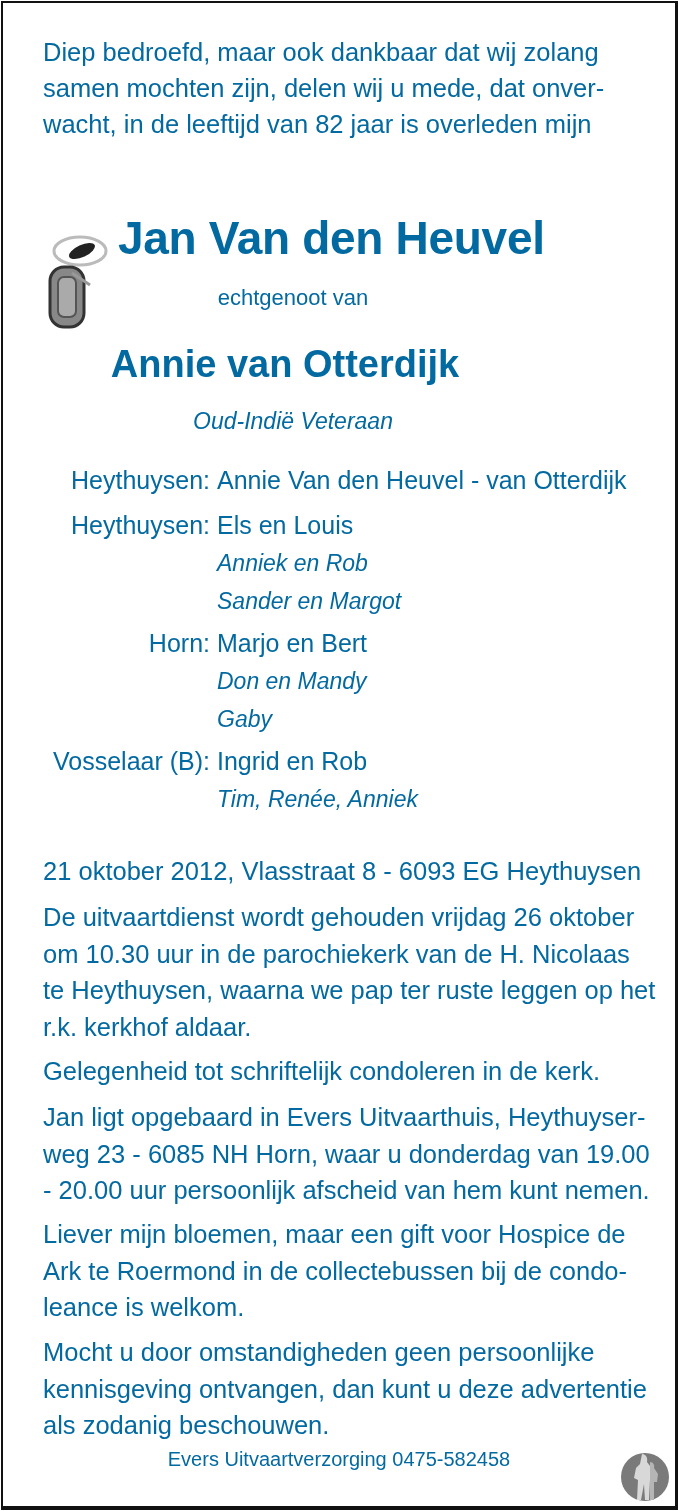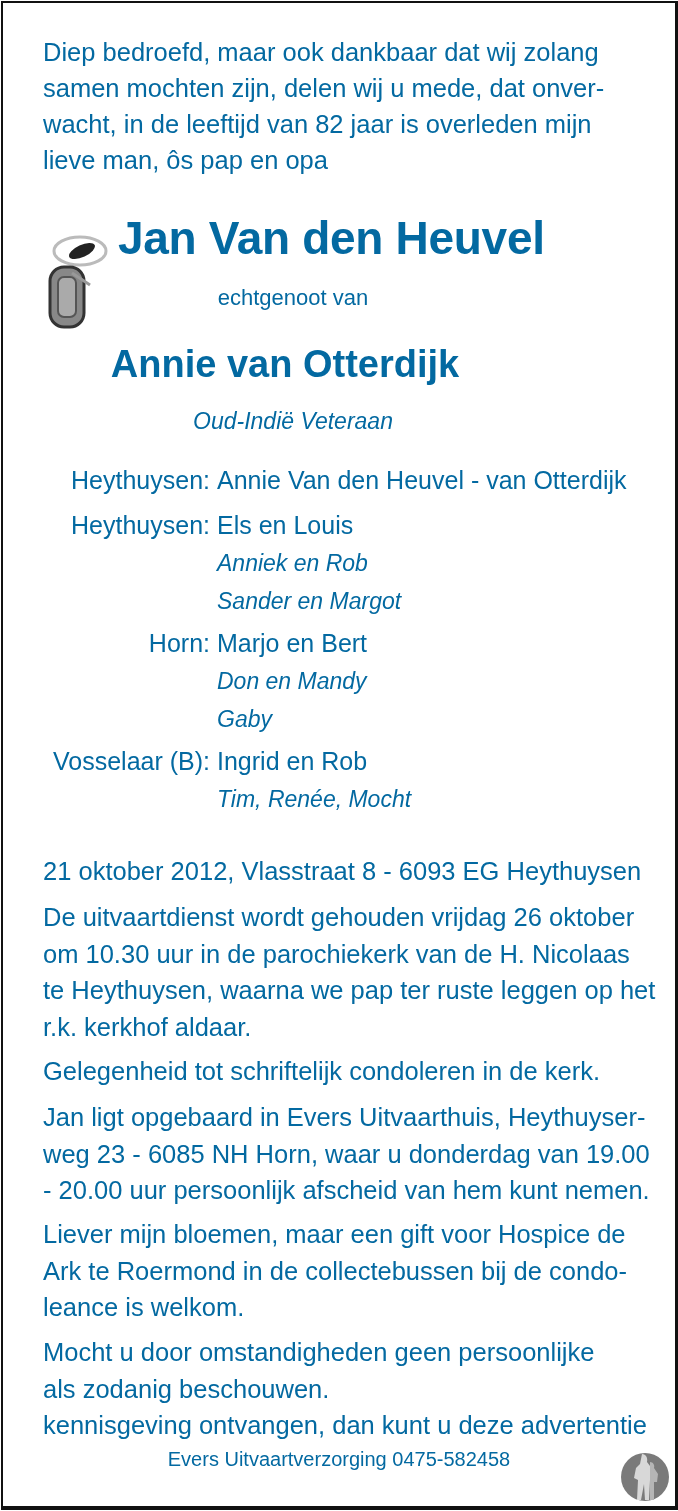--- a/index.html
+++ b/index.html
@@ -27,21 +27,20 @@
   </style>
 </head>
 <body>
 
 <div class="frame">
 
   <div class="abs intro">
     <div class="body-line">Diep bedroefd, maar ook dankbaar dat wij zolang</div>
     <div class="body-line">samen mochten zijn, delen wij u mede, dat onver-</div>
     <div class="body-line">wacht, in de leeftijd van 82 jaar is overleden mijn</div>
-    <div class="body-line">lieve man, ôs pap en opa</div>
   </div>
 
   <svg class="photo" viewBox="0 0 66 104">
     <ellipse cx="36" cy="22" rx="26" ry="14" fill="none" stroke="#bbb" stroke-width="3"></ellipse>
     <ellipse cx="38" cy="22" rx="14" ry="6" fill="#222" transform="rotate(-25 38 22)"></ellipse>
     <rect x="6" y="38" width="34" height="60" rx="14" fill="#888" stroke="#333" stroke-width="3"></rect>
     <rect x="14" y="48" width="18" height="40" rx="6" fill="#aaa" stroke="#555" stroke-width="2"></rect>
     <line x1="28" y1="44" x2="46" y2="56" stroke="#999" stroke-width="3"></line>
   </svg>
 
@@ -73,21 +72,21 @@
       <span class="rel-name it">Don en Mandy</span>
     </div>
     <div class="rel-row" style="top:703px;">
       <span class="rel-name it">Gaby</span>
     </div>
     <div class="rel-row" style="top:744px;">
       <span class="rel-place">Vosselaar (B):</span>
       <span class="rel-name">Ingrid en Rob</span>
     </div>
     <div class="rel-row" style="top:783px;">
-      <span class="rel-name it">Tim, Renée, Mocht</span>
+      <span class="rel-name it">Tim, Renée, Anniek</span>
     </div>
   </div>
 
   <div class="abs para" style="top:850px;">21 oktober 2012, Vlasstraat 8 - 6093 EG Heythuysen</div>
 
   <div class="abs para" style="top:896px;">
     <div>De uitvaartdienst wordt gehouden vrijdag 26 oktober</div>
     <div>om 10.30 uur in de parochiekerk van de H. Nicolaas</div>
     <div>te Heythuysen, waarna we pap ter ruste leggen op het</div>
     <div>r.k. kerkhof aldaar.</div>
@@ -104,22 +103,22 @@
   </div>
 
   <div class="abs para" style="top:1213px;">
     <div>Liever mijn bloemen, maar een gift voor Hospice de</div>
     <div>Ark te Roermond in de collectebussen bij de condo-</div>
     <div>leance is welkom.</div>
   </div>
 
   <div class="abs para" style="top:1331px;">
     <div>Mocht u door omstandigheden geen persoonlijke</div>
+    <div>kennisgeving ontvangen, dan kunt u deze advertentie</div>
     <div>als zodanig beschouwen.</div>
-    <div>kennisgeving ontvangen, dan kunt u deze advertentie</div>
   </div>
 
   <div class="abs footer-text">Evers Uitvaartverzorging 0475-582458</div>
 
   <svg class="logo" viewBox="0 0 50 50">
     <circle cx="25" cy="25" r="24" fill="#7a7a7a"></circle>
     <path d="M22 2 C26 2 28 6 27 10 L30 14 L32 26 L30 28 L29 48 L25 48 L24 32 L21 48 L17 48 L18 28 L14 26 L16 16 L20 12 Z" fill="#d8d8d8"></path>
     <path d="M30 10 C33 10 35 13 34 16 L38 22 L37 30 L34 30 L34 48 L30 48 L30 30 Z" fill="#b5b5b5"></path>
   </svg>
 </div>

